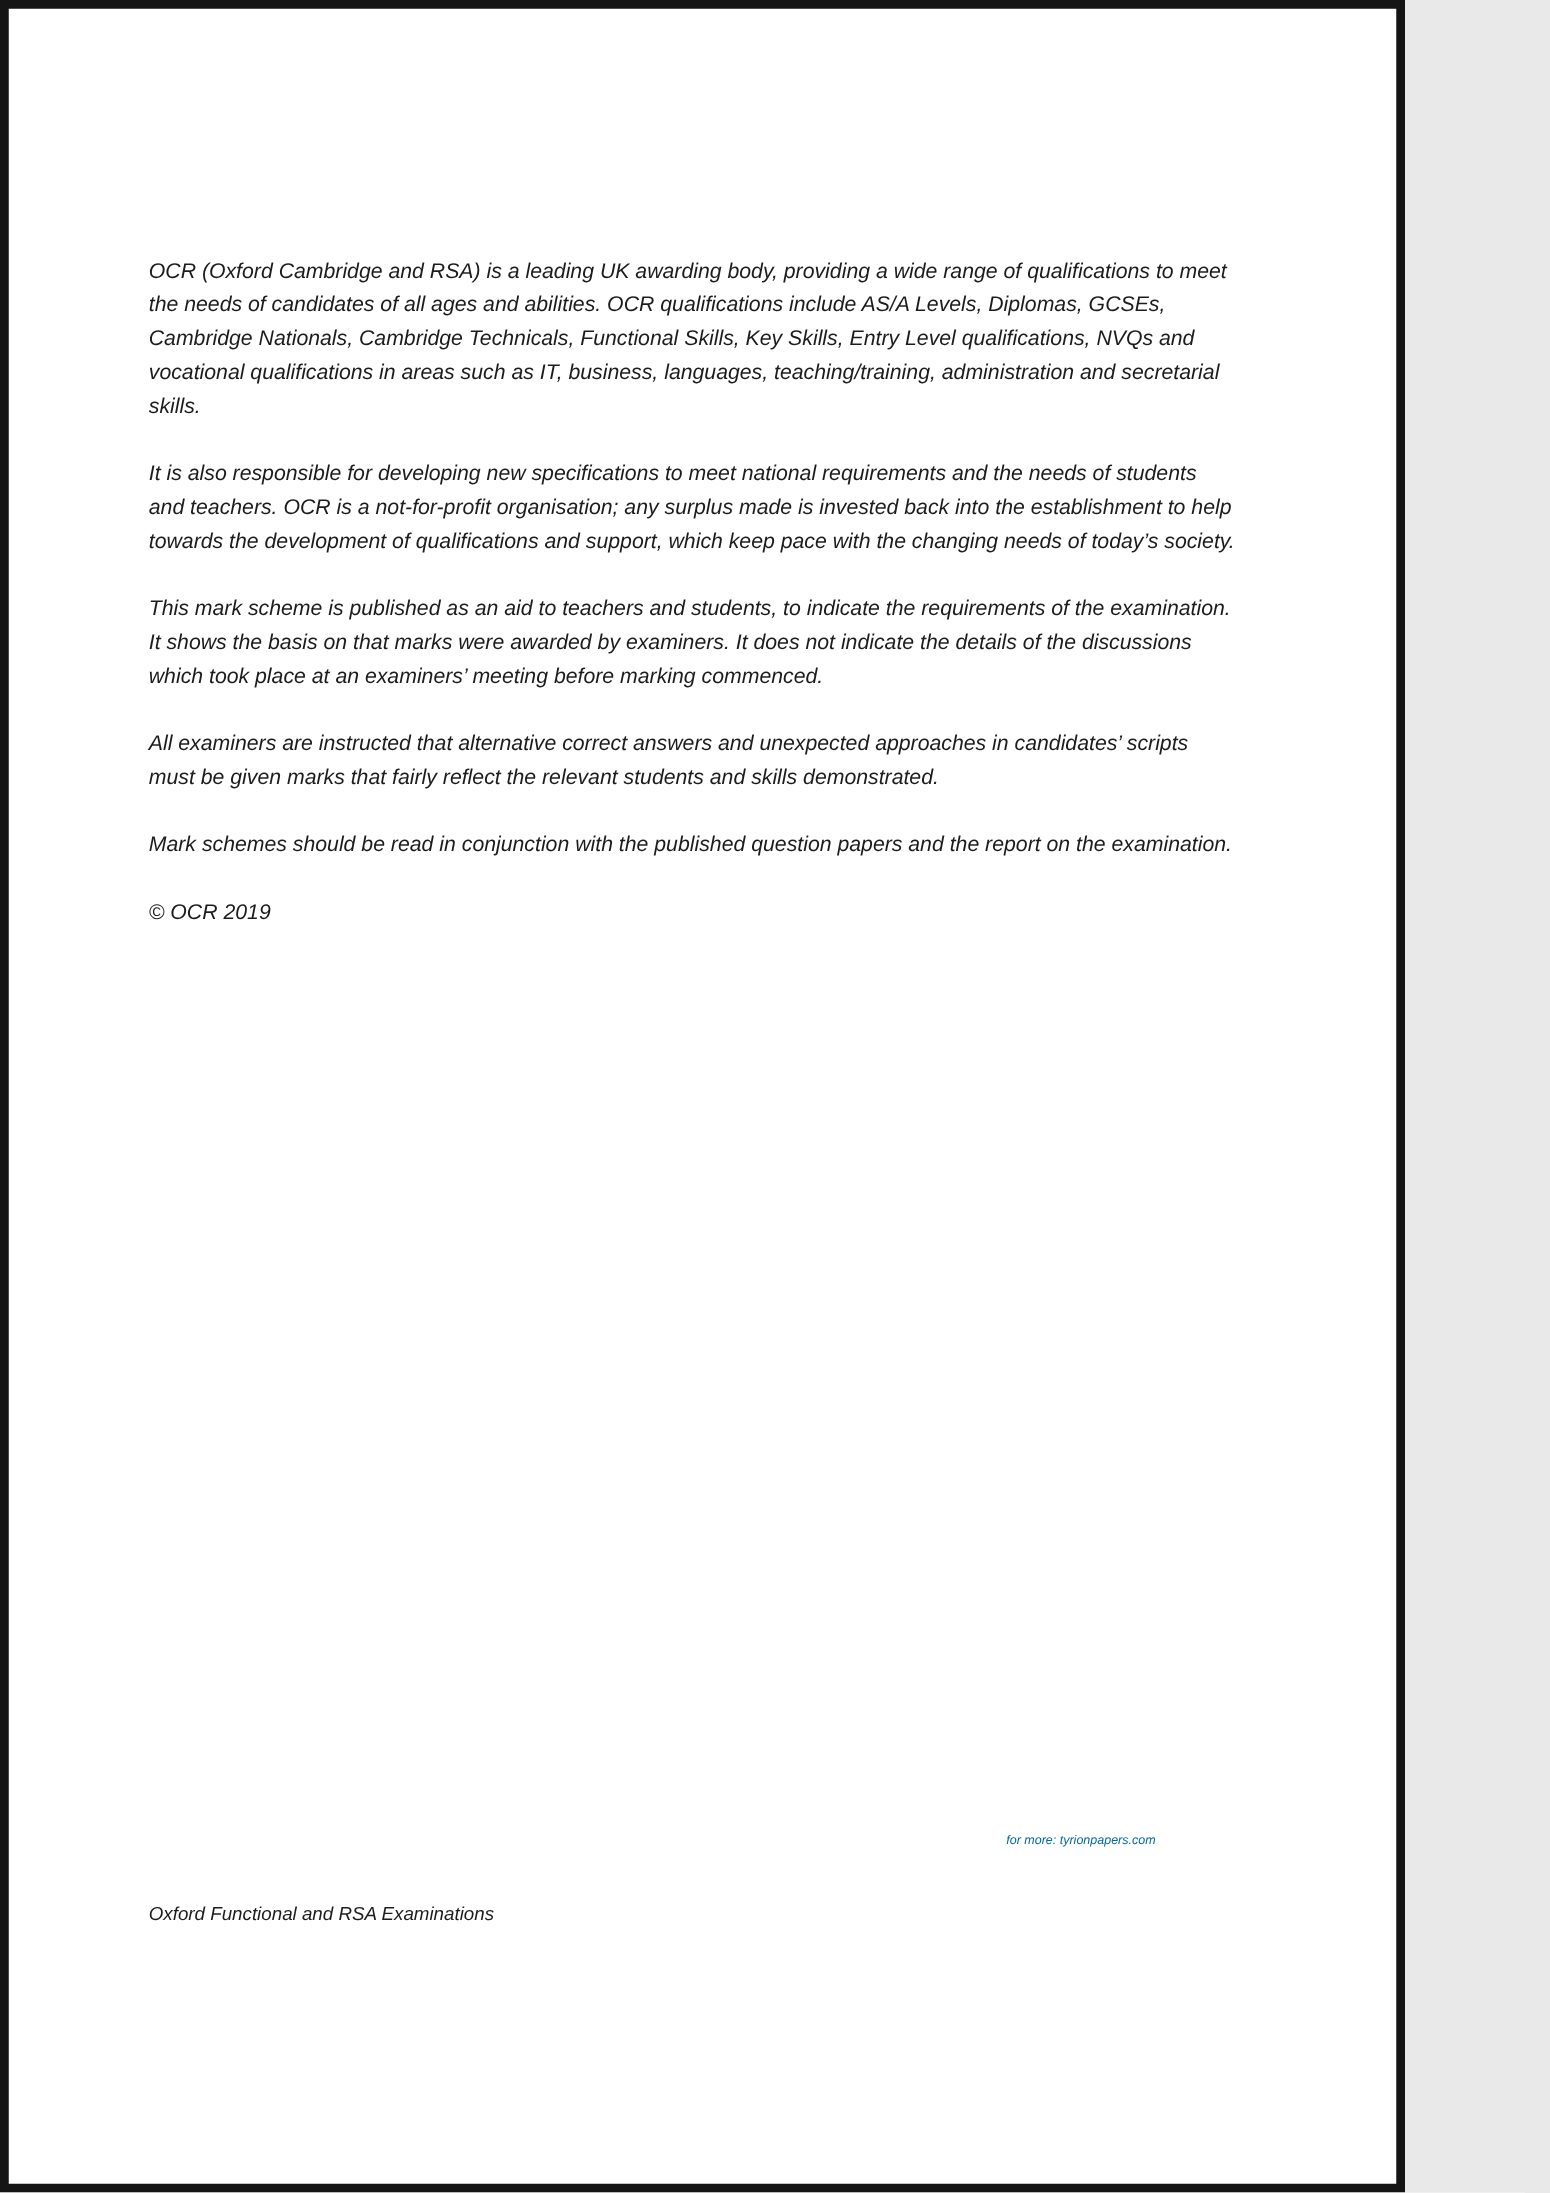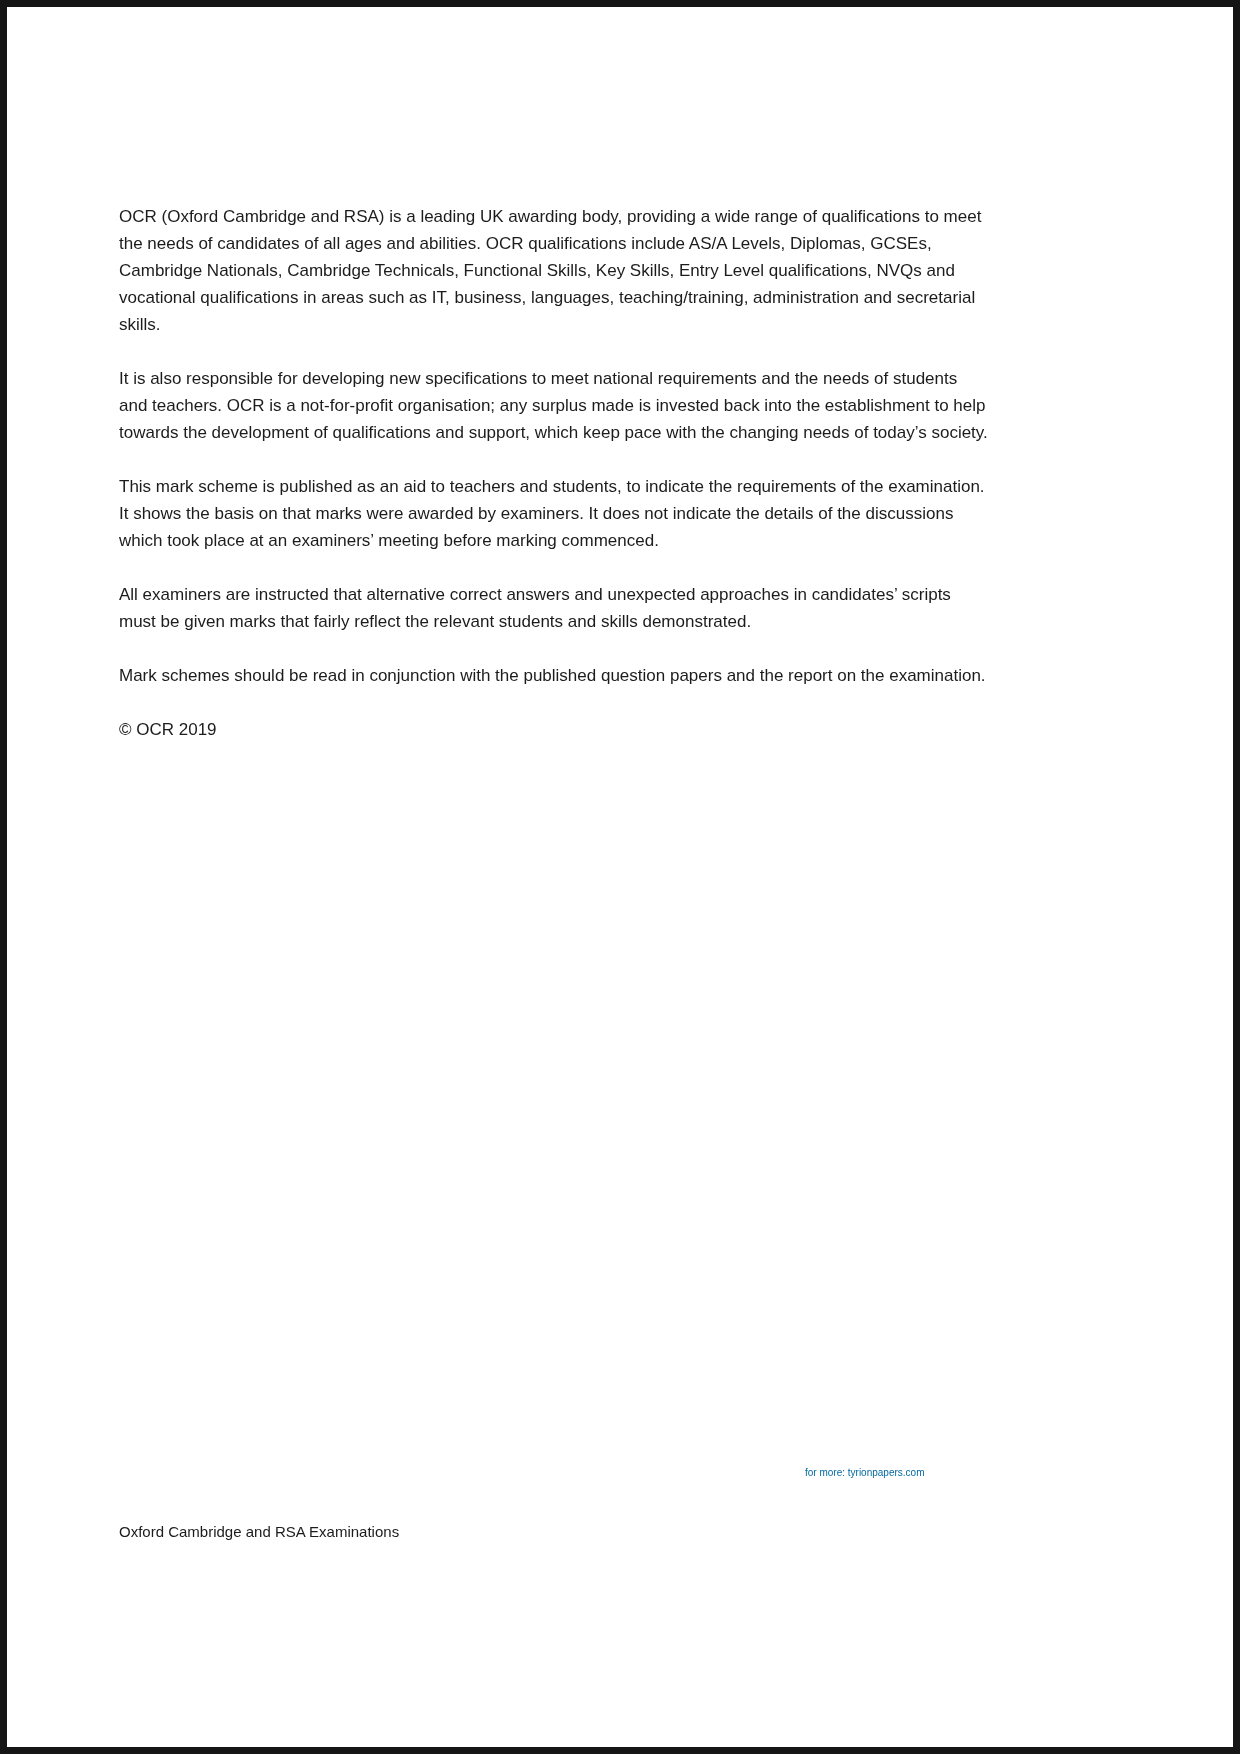--- a/index.html
+++ b/index.html
@@ -7,26 +7,27 @@
     padding: 0;
     background: #e9e9e9;
   }
   body {
     width: 1240px;
     height: 1754px;
     font-family: "Liberation Sans", sans-serif;
   }
   .page {
     position: relative;
-    width: 1240px;
+    width: 1124px;
     height: 1754px;
     box-sizing: border-box;
     background: #ffffff;
     border: 7px solid #151515;
     overflow: hidden;
+    font-style: italic;
   }
   .content {
     position: absolute;
     left: 112px;
     top: 196px;
     width: 870px;
     color: #1c1c1c;
     font-size: 17px;
     line-height: 27px;
     text-align: left;
@@ -59,14 +60,14 @@
   <div class="content">
     <p>OCR (Oxford Cambridge and RSA) is a leading UK awarding body, providing a wide range of qualifications to meet the needs of candidates of all ages and abilities.  OCR qualifications include AS/A Levels, Diplomas, GCSEs, Cambridge Nationals, Cambridge Technicals, Functional Skills, Key Skills, Entry Level qualifications, NVQs and vocational qualifications in areas such as IT, business, languages, teaching/training, administration and secretarial skills.</p>
     <p>It is also responsible for developing new specifications to meet national requirements and the needs of students and teachers.  OCR is a not-for-profit organisation; any surplus made is invested back into the establishment to help towards the development of qualifications and support, which keep pace with the changing needs of today’s society.</p>
     <p>This mark scheme is published as an aid to teachers and students, to indicate the requirements of the examination. It shows the basis on that marks were awarded by examiners. It does not indicate the details of the discussions which took place at an examiners’ meeting before marking commenced.</p>
     <p>All examiners are instructed that alternative correct answers and unexpected approaches in candidates’ scripts must be given marks that fairly reflect the relevant students and skills demonstrated.</p>
     <p>Mark schemes should be read in conjunction with the published question papers and the report on the examination.</p>
     <p class="copyright">© OCR 2019</p>
   </div>
 
   <div class="footer-note">for more: tyrionpapers.com</div>
-  <div class="footer-org">Oxford Cambridge and RSA Examinations</div>
+  <div class="footer-org">Oxford Functional and RSA Examinations</div>
 </div>
 
 </body></html>

